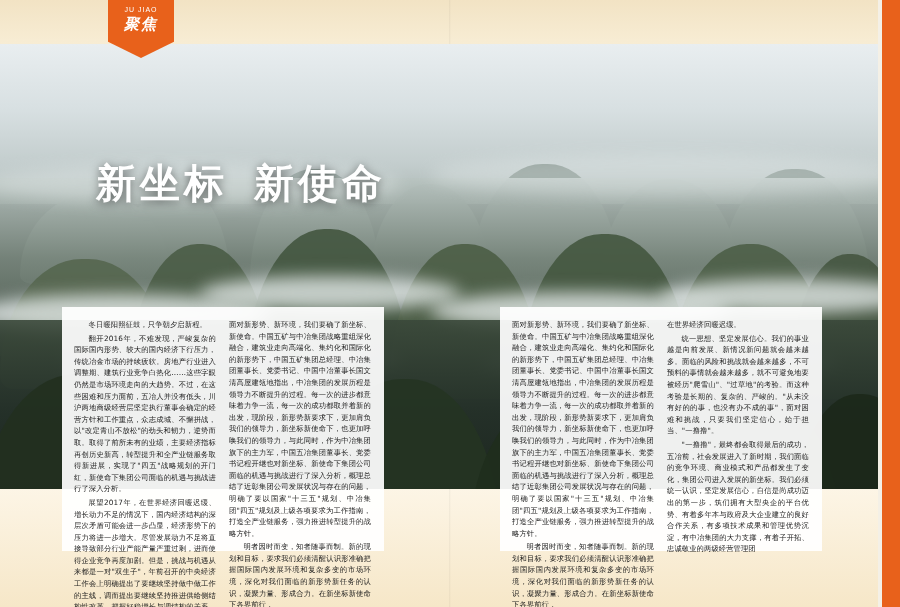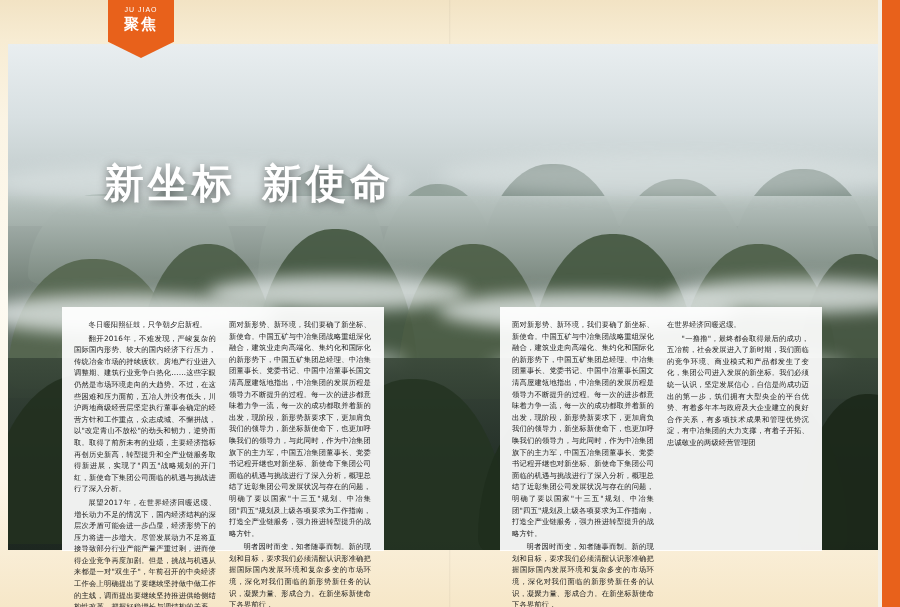--- a/index.html
+++ b/index.html
@@ -71,26 +71,27 @@
     line-height: 9px;
     font-family: "Liberation Sans", sans-serif;
   }
   .col-tab .cn {
     margin-top: 2px;
     font-size: 15px;
     font-weight: bold;
     letter-spacing: 2px;
     line-height: 17px;
     font-family: "DejaVu Sans", sans-serif;
+    font-style: italic;
   }
   
   .hero {
     position: absolute;
-    left: 8px; top: 44px;
-    width: 878px; height: 506px;
+    left: 0; top: 44px;
+    width: 878px; height: 445px;
     overflow: hidden;
     background: #2b3237;
   }
   .hero-sky {
     position: absolute; left:0; top:0; width:100%; height:36%;
     background: linear-gradient(to bottom, #e9eef0 0%, #d8e0e2 40%, #c3cdcd 75%, #a9b5b2 100%);
   }
   .hero-mid {
     position: absolute; left:0; top:30%; width:100%; height:40%;
     background: linear-gradient(to bottom, rgba(185,196,193,0.95) 0%, rgba(120,134,124,0.95) 45%, rgba(72,86,74,0.97) 100%);
@@ -219,20 +220,21 @@
     </div>
   </div>
 
   <div class="text-panel panel-right">
     <div class="tcol">
       <p>面对新形势、新环境，我们要确了新坐标、新使命。中国五矿与中冶集团战略重组深化融合，建筑业走向高端化、集约化和国际化的新形势下，中国五矿集团总经理、中冶集团董事长、党委书记、中国中冶董事长国文清高屋建瓴地指出，中冶集团的发展历程是领导力不断提升的过程。每一次的进步都意味着力争一流，每一次的成功都取并着新的出发，现阶段，新形势新要求下，更加肩负我们的领导力，新坐标新使命下，也更加呼唤我们的领导力，与此同时，作为中冶集团旗下的主力军，中国五冶集团董事长、党委书记程开继也对新坐标、新使命下集团公司面临的机遇与挑战进行了深入分析，概理总结了近彰集团公司发展状况与存在的问题，明确了要以国家"十三五"规划、中冶集团"四五"规划及上级各项要求为工作指南，打造全产业链服务，强力推进转型提升的战略方针。</p>
       <p class="indent">明者因时而变，知者随事而制。新的现划和目标，要求我们必须清醒认识形准确把握国际国内发展环境和复杂多变的市场环境，深化对我们面临的新形势新任务的认识，凝聚力量、形成合力。在新坐标新使命下各界前行，</p>
     </div>
     <div class="tcol">
       <p>在世界经济回暖迟缓。</p>
+      <p class="indent">统一思想、坚定发展信心。我们的事业越是向前发展、新情况新问题就会越来越多。面临的风险和挑战就会越来越多，不可预料的事情就会越来越多，就不可避免地要被经历"爬雪山"、"过草地"的考验。而这种考验是长期的、复杂的、严峻的。"从未没有好的的事，也没有办不成的事"，面对困难和挑战，只要我们坚定信心，始于担当、"一撸撸"。</p>
       <p class="indent">"一撸撸"，最终都会取得最后的成功，五冶前，社会发展进入了新时期，我们面临的竞争环境、商业模式和产品都发生了变化，集团公司进入发展的新坐标。我们必须统一认识，坚定发展信心，自信是尚成功迈出的第一步，筑们拥有大型央企的平台优势、有着多年本与政府及大企业建立的良好合作关系，有多项技术成果和管理优势沉淀，有中冶集团的大力支撑，有着子开拓、忠诚敬业的两级经营管理团</p>
     </div>
   </div>
 
   <div class="col-tab">
     <div class="pinyin">JU JIAO</div>
     <div class="cn">聚焦</div>
   </div>
 
   <div class="right-bar-inner"></div>

